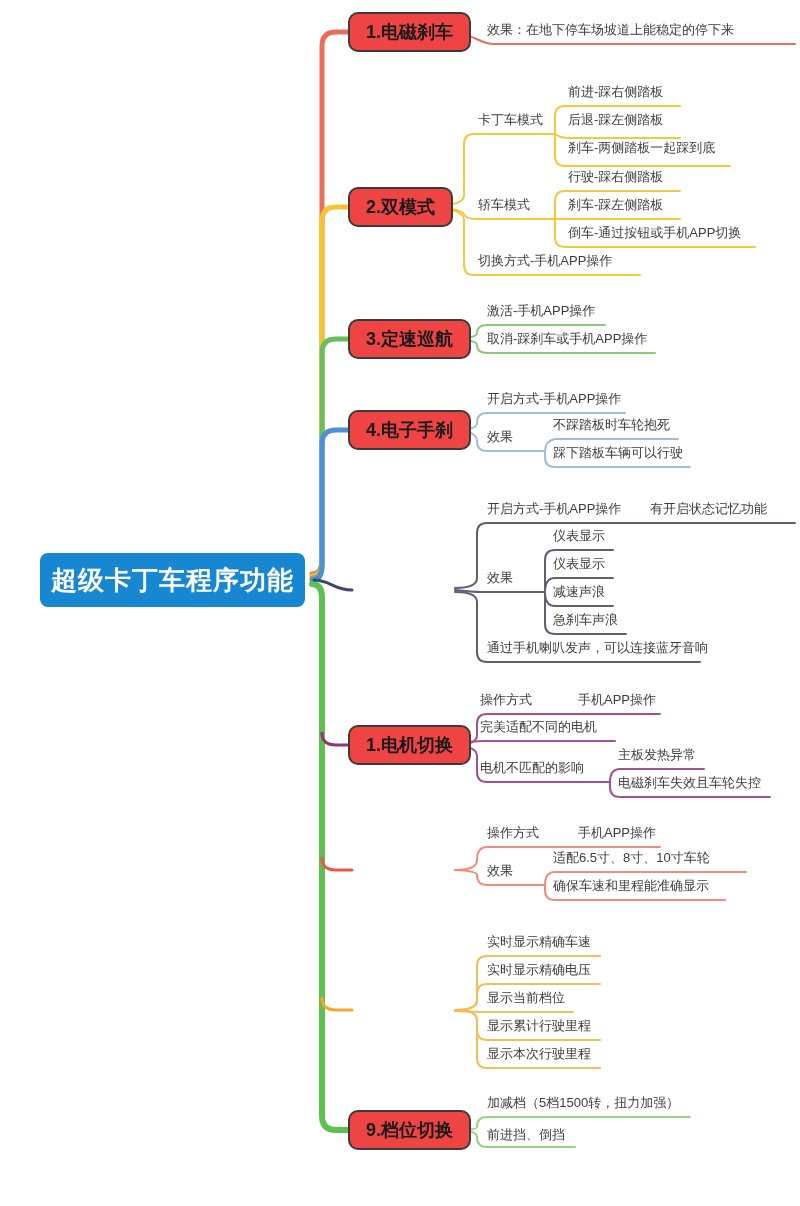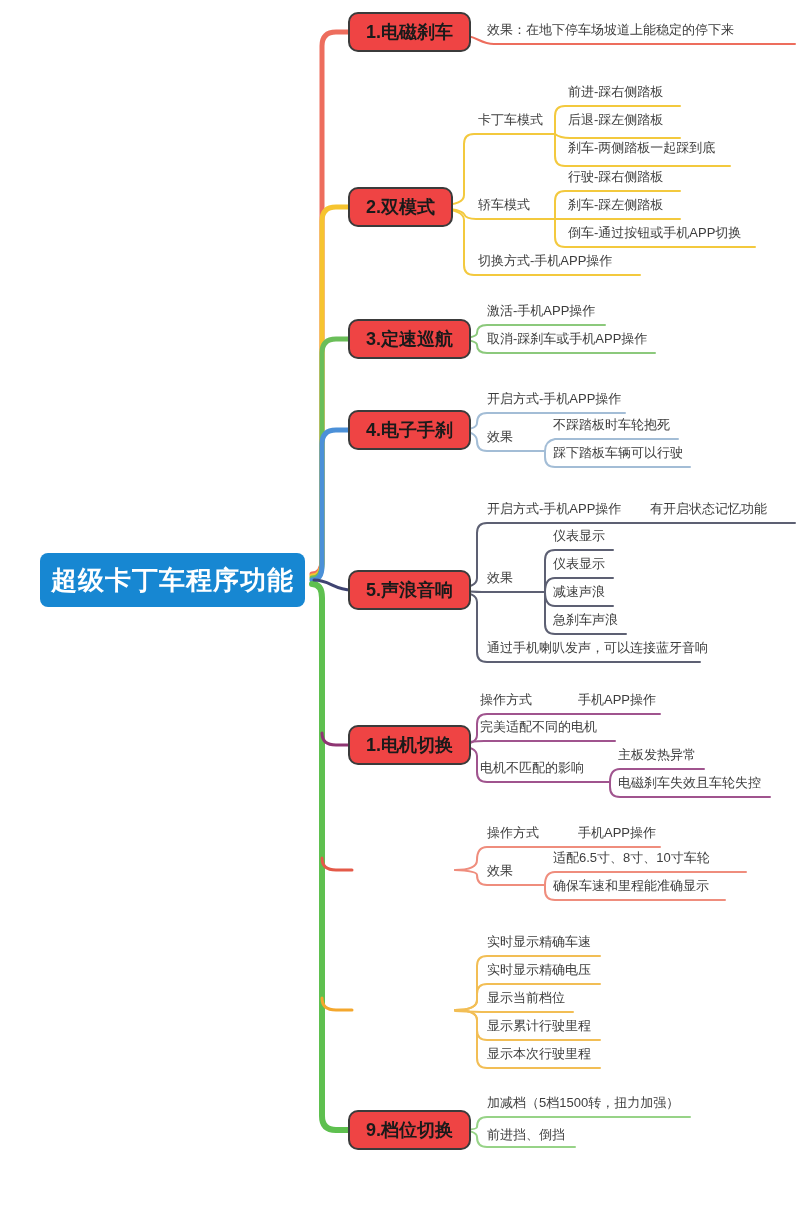--- a/index.html
+++ b/index.html
@@ -117,21 +117,20 @@
       <path d="M 455 1130 Q 477 1130 477 1137 Q 477 1147 487 1147 L 575 1147"></path>
     </g>
   </svg>
 
   <div class="central" style="left:40px;top:553px">超级卡丁车程序功能</div>
 
   <div class="topic" style="left:348px;top:12px">1.电磁刹车</div>
   <div class="topic" style="left:348px;top:187px">2.双模式</div>
   <div class="topic" style="left:348px;top:319px">3.定速巡航</div>
   <div class="topic" style="left:348px;top:410px">4.电子手刹</div>
-  <div class="topic" style="left:348px;top:570px">5.声浪音响</div>
   <div class="topic" style="left:348px;top:725px">1.电机切换</div>
   <div class="topic" style="left:348px;top:1110px">9.档位切换</div>
 
   <span class="leaf" style="left:487px;top:20px">效果：在地下停车场坡道上能稳定的停下来</span>
 
   <span class="leaf" style="left:478px;top:110px">卡丁车模式</span>
   <span class="leaf" style="left:568px;top:82px">前进-踩右侧踏板</span>
   <span class="leaf" style="left:568px;top:110px">后退-踩左侧踏板</span>
   <span class="leaf" style="left:568px;top:138px">刹车-两侧踏板一起踩到底</span>
   <span class="leaf" style="left:478px;top:195px">轿车模式</span>

